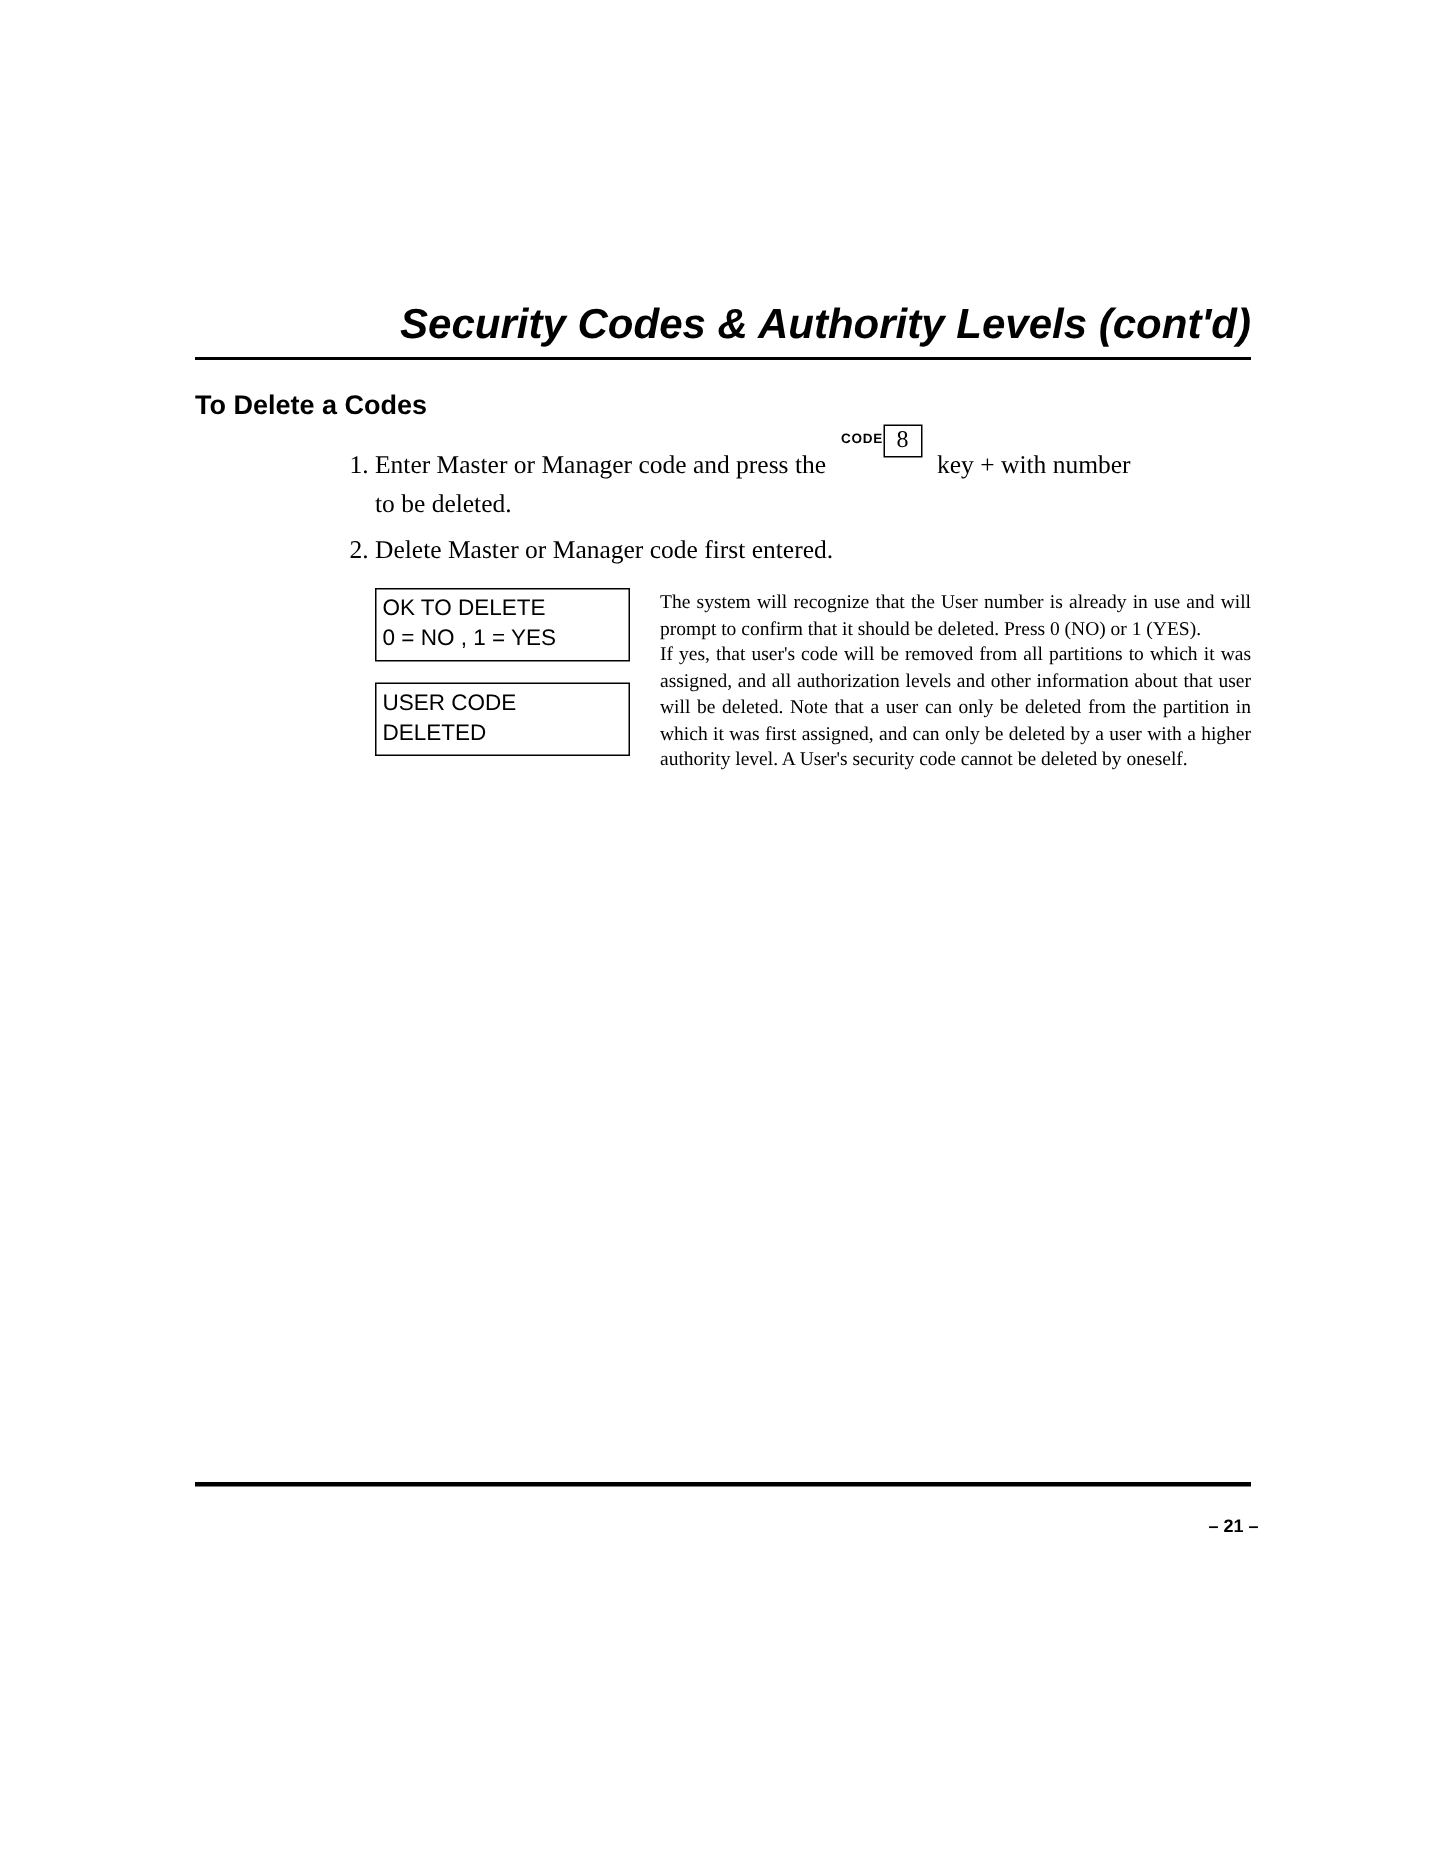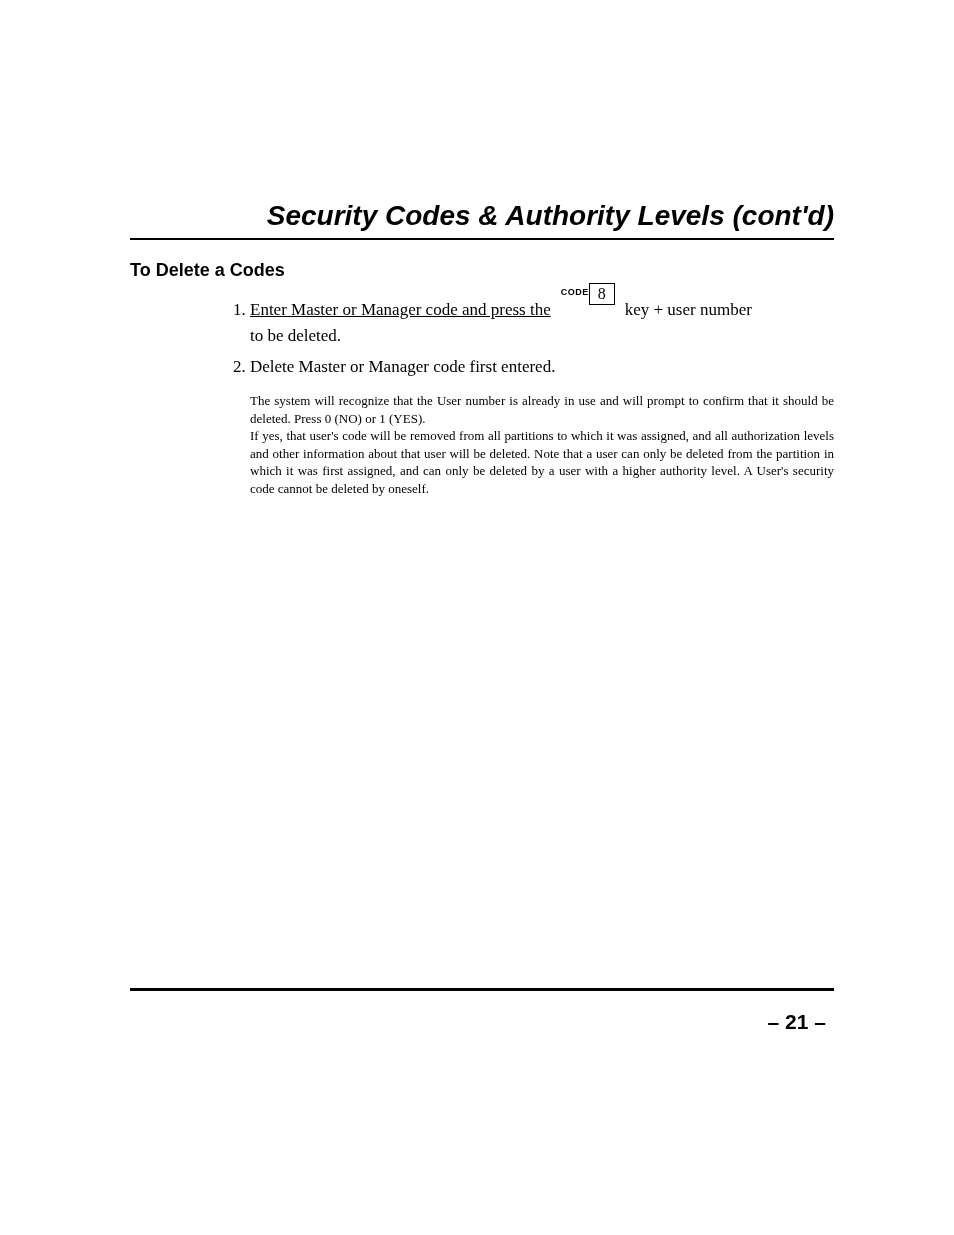--- a/index.html
+++ b/index.html
@@ -43,21 +43,21 @@
   }
   .steps li {
     margin-bottom: 4px;
   }
   .step1-line {
     display: flex;
     align-items: flex-start;
     flex-wrap: nowrap;
     gap: 10px;
   }
-  .step1-text-a { flex: none; text-decoration: underline; }
+  .step1-text-a { flex: none; }
   .key-col {
     flex: none;
     display: flex;
     flex-direction: row;
     align-items: center;
     line-height: 1;
     margin-top: -14px;
   }
   .key-label {
     font-family: Arial, Helvetica, sans-serif;
@@ -102,53 +102,63 @@
   .footer-rule {
     position: absolute;
     left: 130px;
     right: 120px;
     top: 980px;
     border: none;
     border-top: 3px solid #000;
   }
   .page-num {
     position: absolute;
-    right: 128px;
+    right: 115px;
     top: 1010px;
     font-family: Arial, Helvetica, sans-serif;
     font-weight: bold;
-    font-size: 21px;
+    font-size: 12px;
   }
 </style>
 </head>
 <body>
 
 <div class="page">
 
   <h1 class="title">Security Codes &amp; Authority Levels (cont'd)</h1>
   <hr class="title-rule">
 
   <h2 class="subhead">To Delete a Codes</h2>
 
   <ol class="steps">
     <li>
       <div class="step1-line">
         <span class="step1-text-a">Enter Master or Manager code and press the</span>
         <span class="key-col">
           <span class="key-label">CODE</span>
           <span class="key-box">8</span>
         </span>
-        <span class="step1-text-b">key + user number</span>
+        <span class="step1-text-b">key + with number</span>
       </div>
       <div>to be deleted.</div>
     </li>
     <li>Delete Master or Manager code first entered.</li>
   </ol>
 
   <div class="content-row">
+    <div class="display-col">
+      <div class="display-box">
+        <div>OK TO DELETE</div>
+        <div>0 = NO , 1 = YES</div>
+      </div>
+      <div class="display-box">
+        <div>USER CODE</div>
+        <div>DELETED</div>
+      </div>
+    </div>
     <div class="explain-col">
       <p>The system will recognize that the User number is already in use and will prompt to confirm that it should be deleted. Press 0 (NO) or 1 (YES).</p>
       <p>If yes, that user's code will be removed from all partitions to which it was assigned, and all authorization levels and other information about that user will be deleted. Note that a user can only be deleted from the partition in which it was first assigned, and can only be deleted by a user with a higher authority level. A User's security code cannot be deleted by oneself.</p>
     </div>
   </div>
 
   <hr class="footer-rule">
   <div class="page-num">– 21 –</div>
 
 </div>

